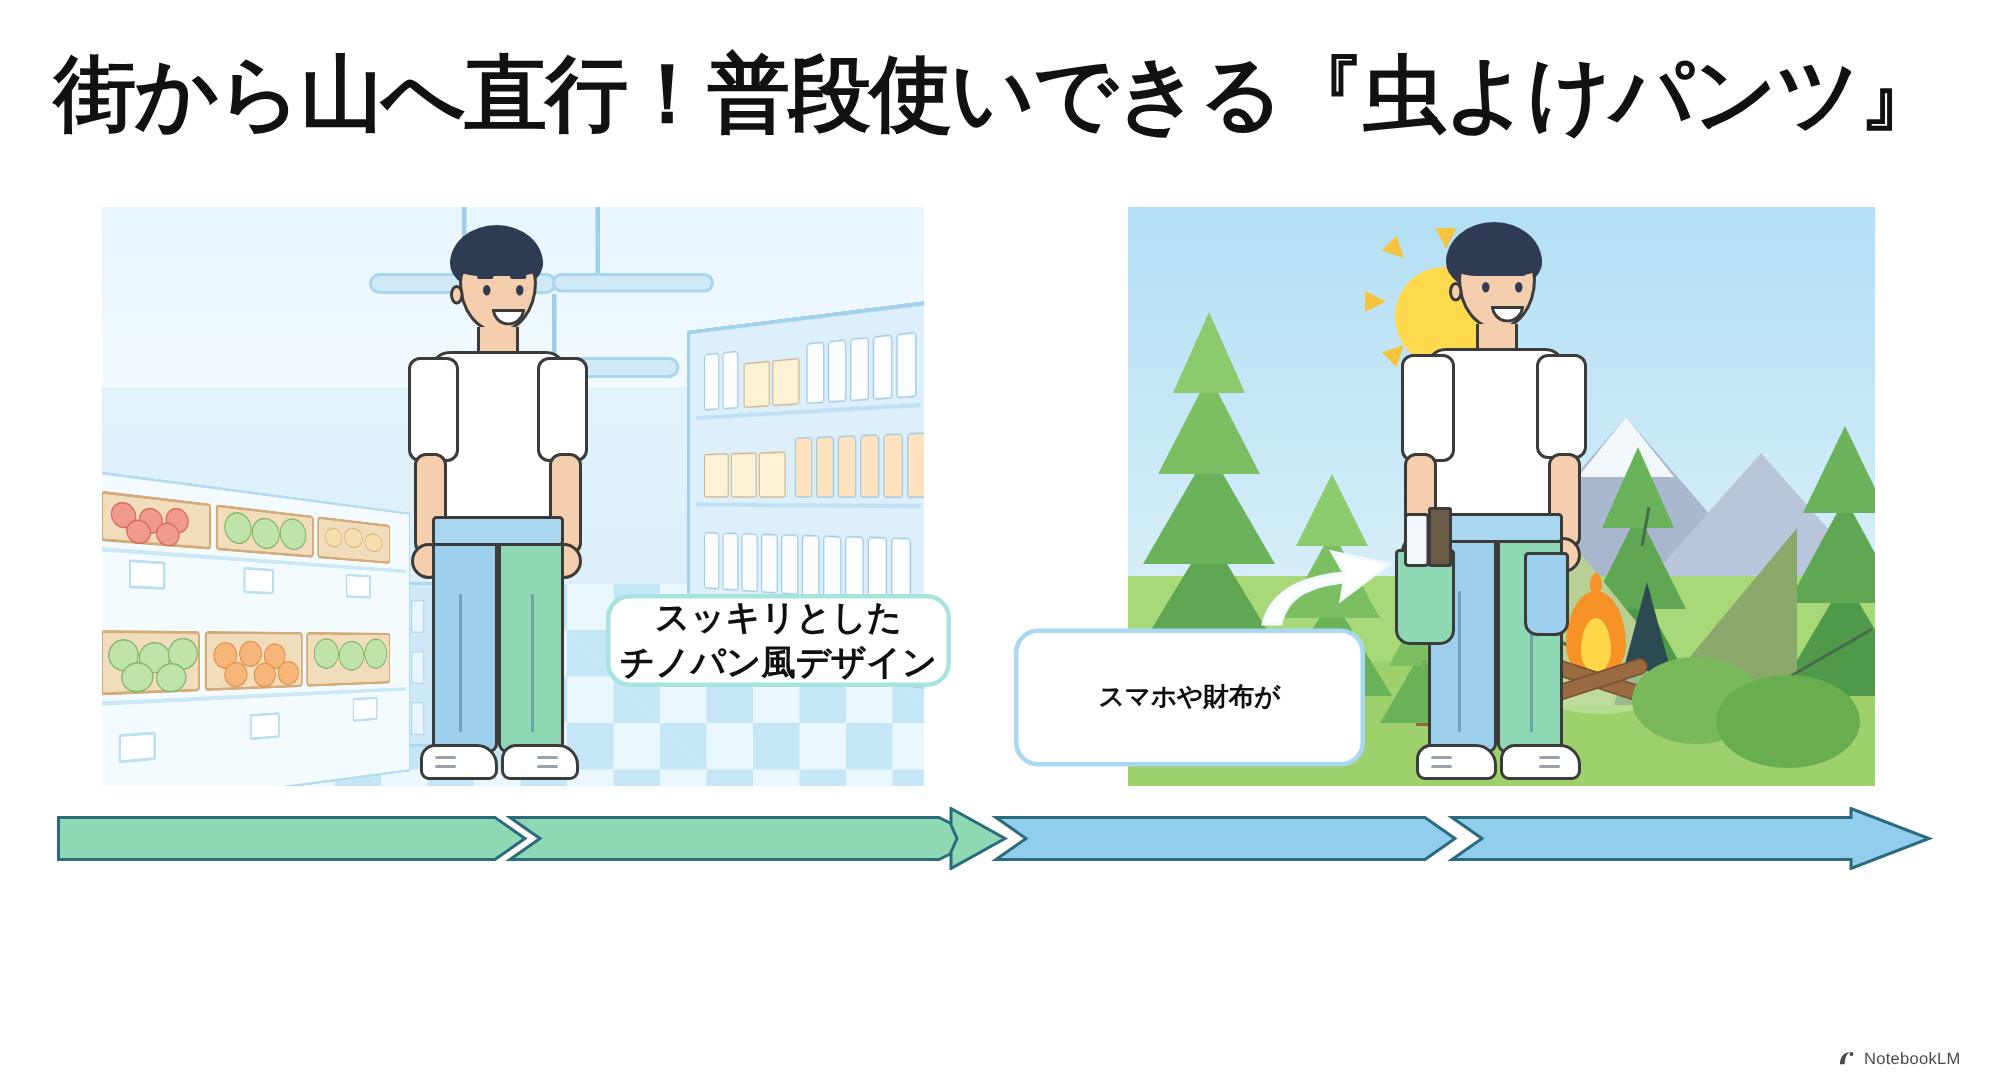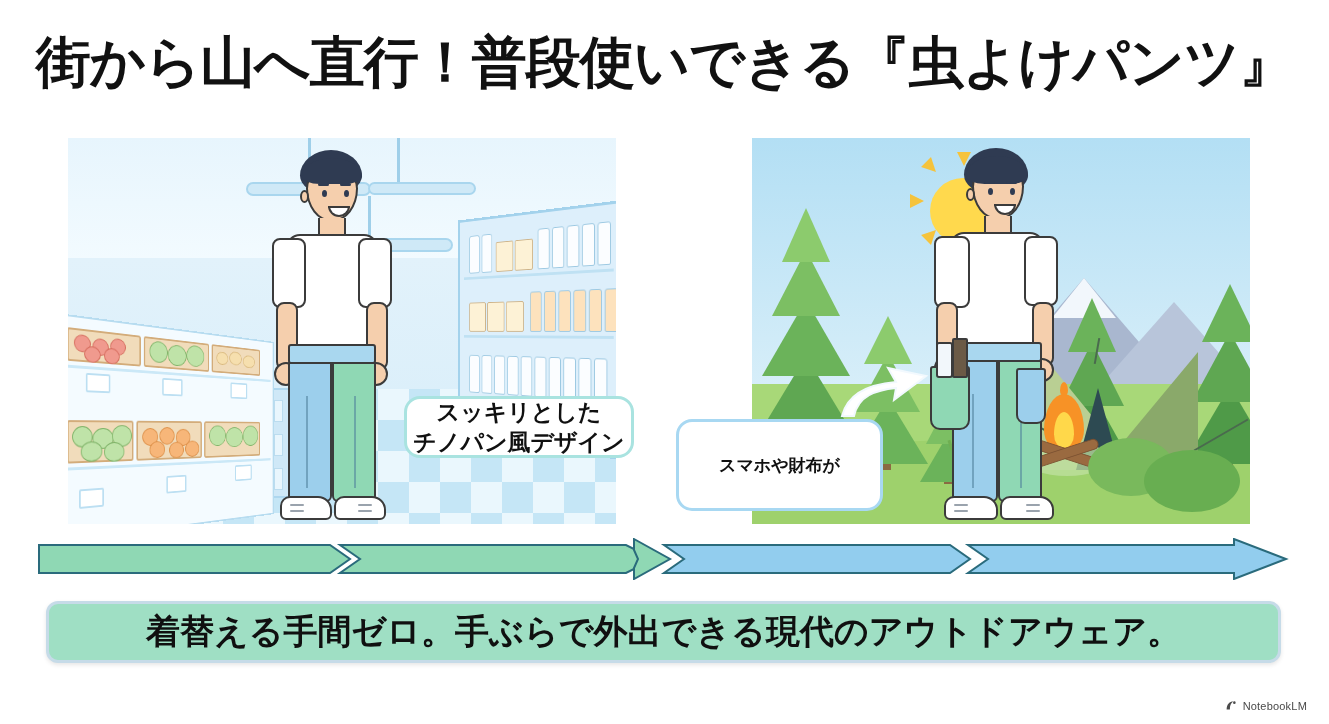--- a/index.html
+++ b/index.html
@@ -127,21 +127,21 @@
     display:flex; align-items:center; justify-content:center;
     text-align:center; font-weight:bold; color:#101010;
     font-family:"DejaVu Sans","Liberation Sans",sans-serif;
     line-height:1.32;
   }
   #callout-1 {
     left:404px; top:396px; width:230px; height:62px;
     border:3px solid #a9e3e0; font-size:23px;
   }
   #callout-2 {
-    left:676px; top:419px; width:207px; height:92px;
+    left:676px; top:419px; width:234px; height:92px;
     border:3px solid #a8d8f2; font-size:17px;align-items:center;
   }
 
   
   #arrowbar { position:absolute; left:38px; top:538px; width:1252px; height:42px; }
 
   
   #banner {
     position:absolute; left:46px; top:601px; width:1235px; height:62px;
     background:#9fdfc4; border:3px solid #c6dbe8; border-radius:12px;
@@ -481,21 +481,20 @@
       <path d="M596 1 L632 21 L596 41 L596 30 L600 21 L596 12 Z" fill="#8fd8b4" stroke="#2a6b7c" stroke-width="2"></path>
     </g>
     <g>
       <path d="M626 7 H912 L932 21 L912 35 H626 L646 21 Z" fill="#92cdee" stroke="#2a6b7c" stroke-width="2"></path>
     </g>
     <g>
       <path d="M930 7 H1196 L1196 1 L1248 21 L1196 41 L1196 35 H930 L950 21 Z" fill="#92cdee" stroke="#2a6b7c" stroke-width="2"></path>
     </g>
   </svg>
 
-  <div id="banner">着替える手間ゼロ。手ぶらで外出できる現代のアウトドアウェア。</div>
 
   <div id="watermark">
     <svg width="13" height="13" viewBox="0 0 16 16">
       <path d="M2 13 C2 6 6 3 10 3 C7 5 6 8 6 13 Z" fill="#4a4a4a"></path>
       <circle cx="11.5" cy="4.5" r="1.6" fill="#4a4a4a"></circle>
     </svg>
     <span>NotebookLM</span>
   </div>
 
 </div>

